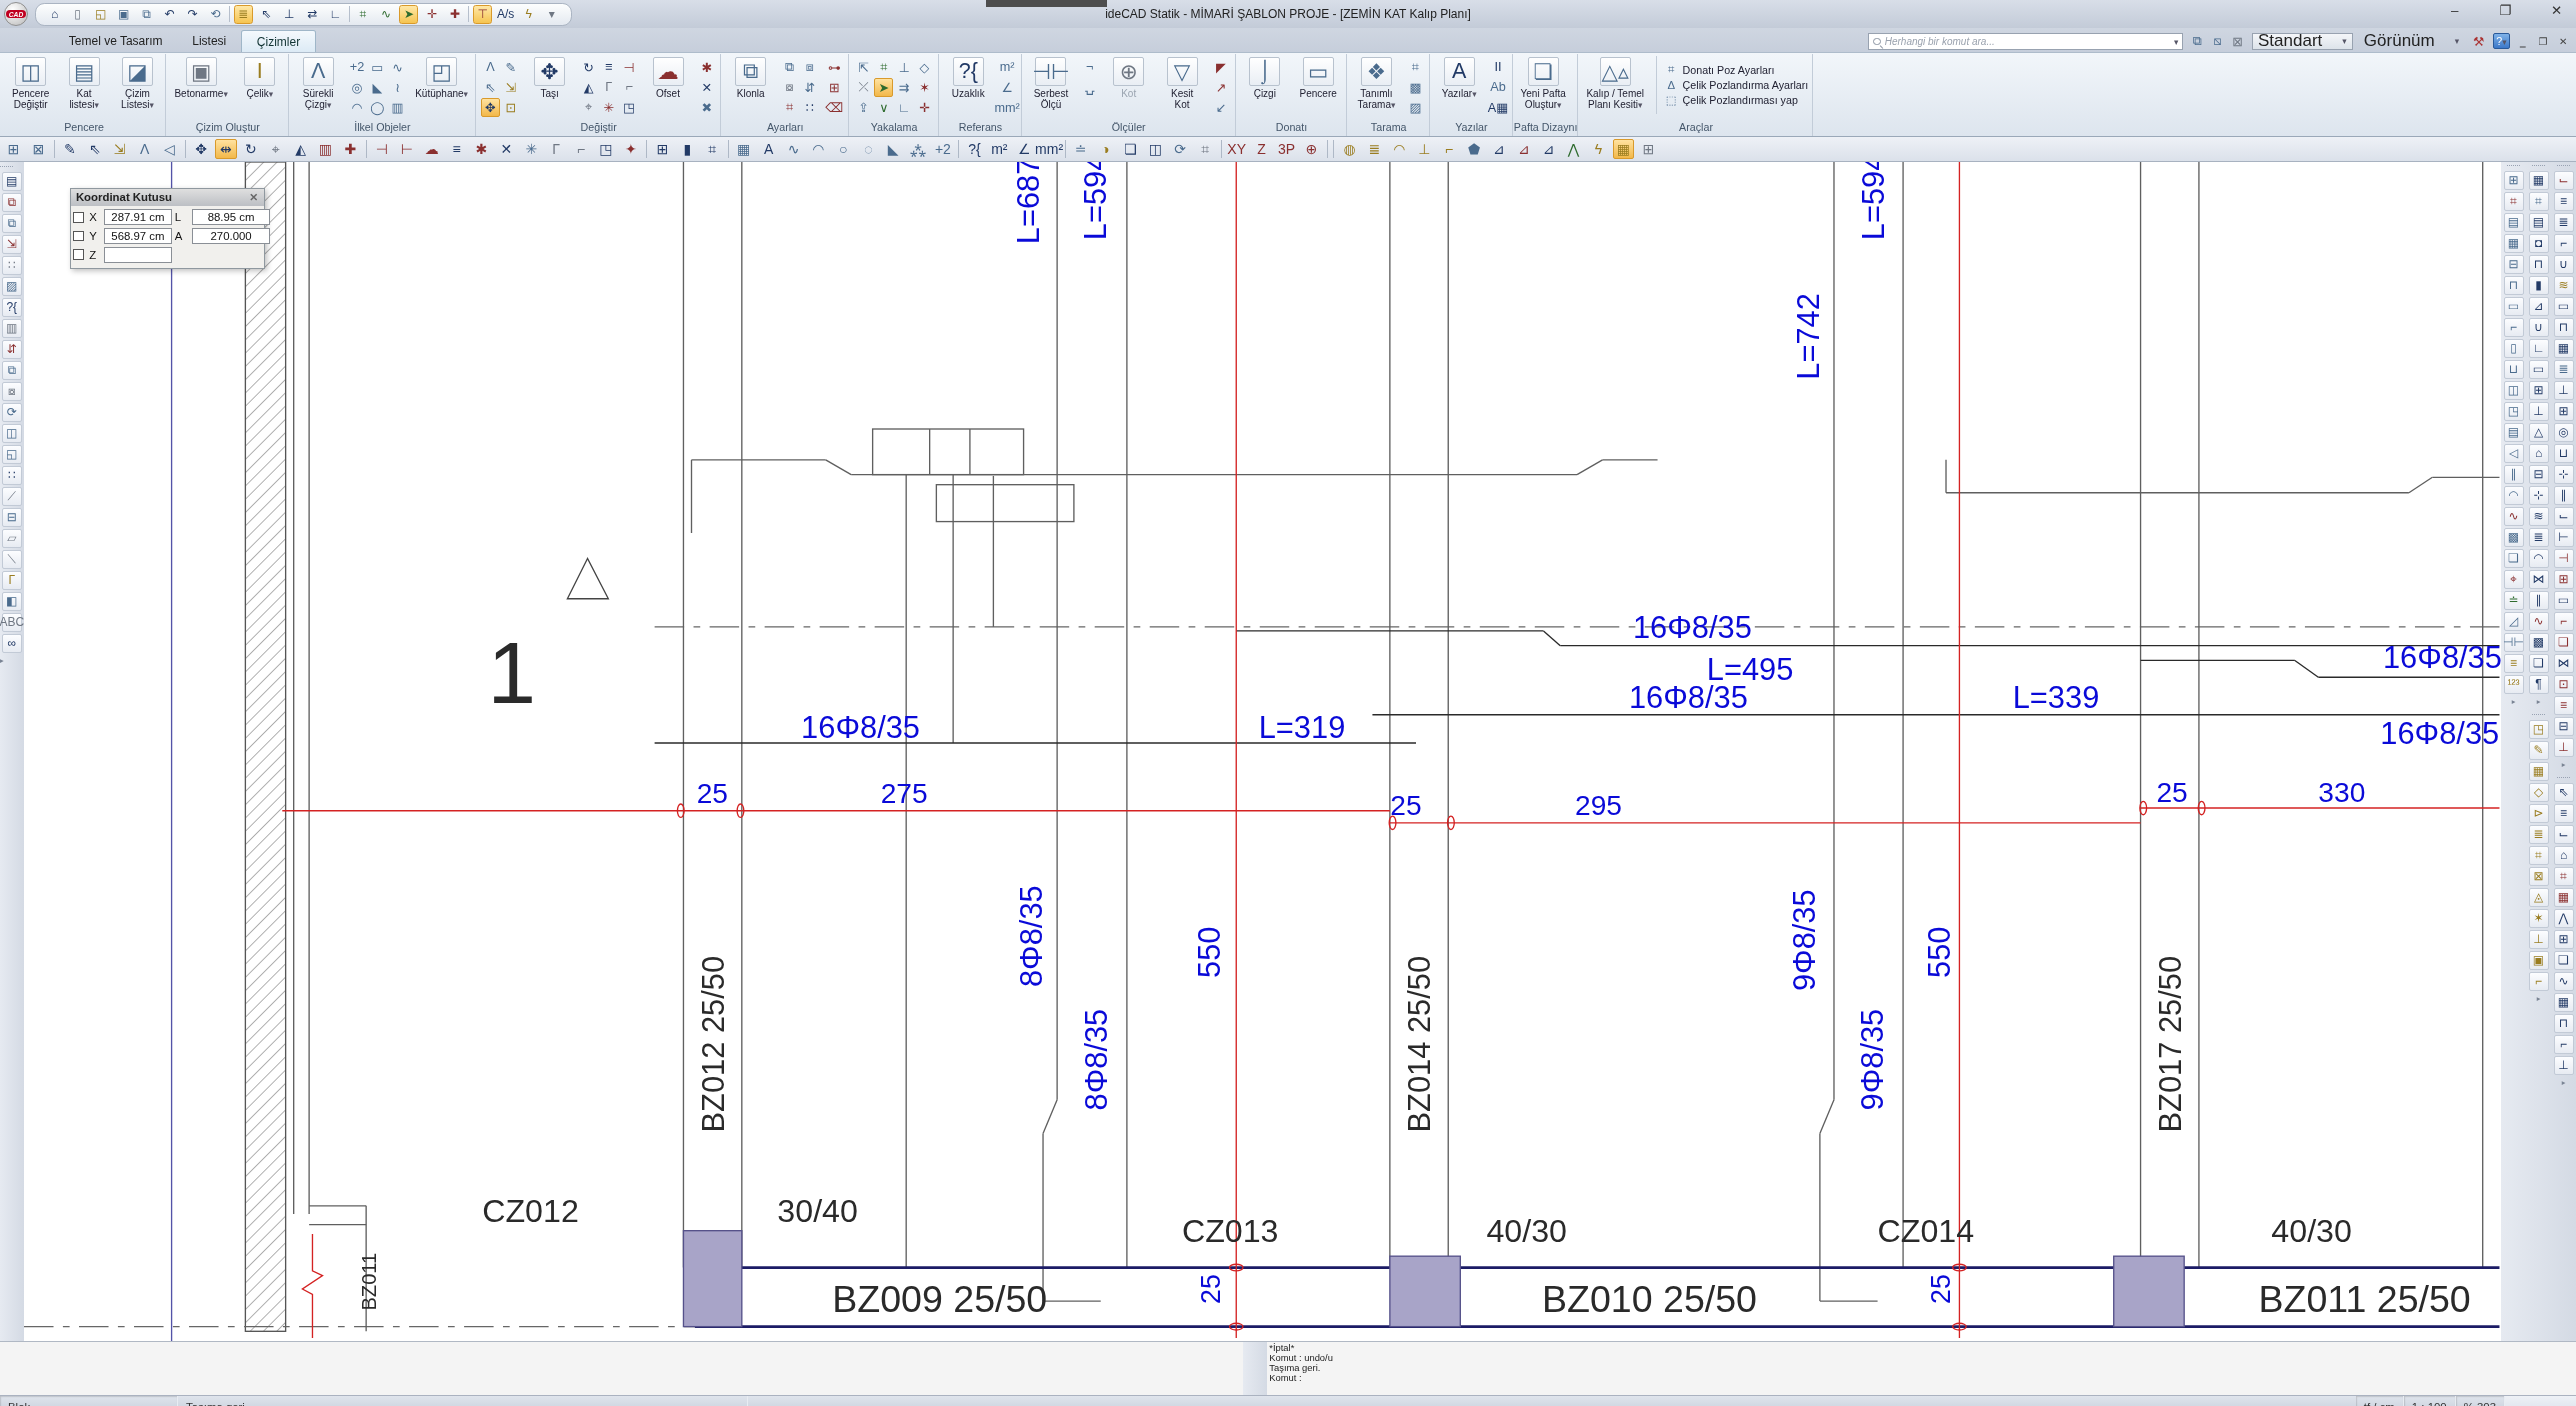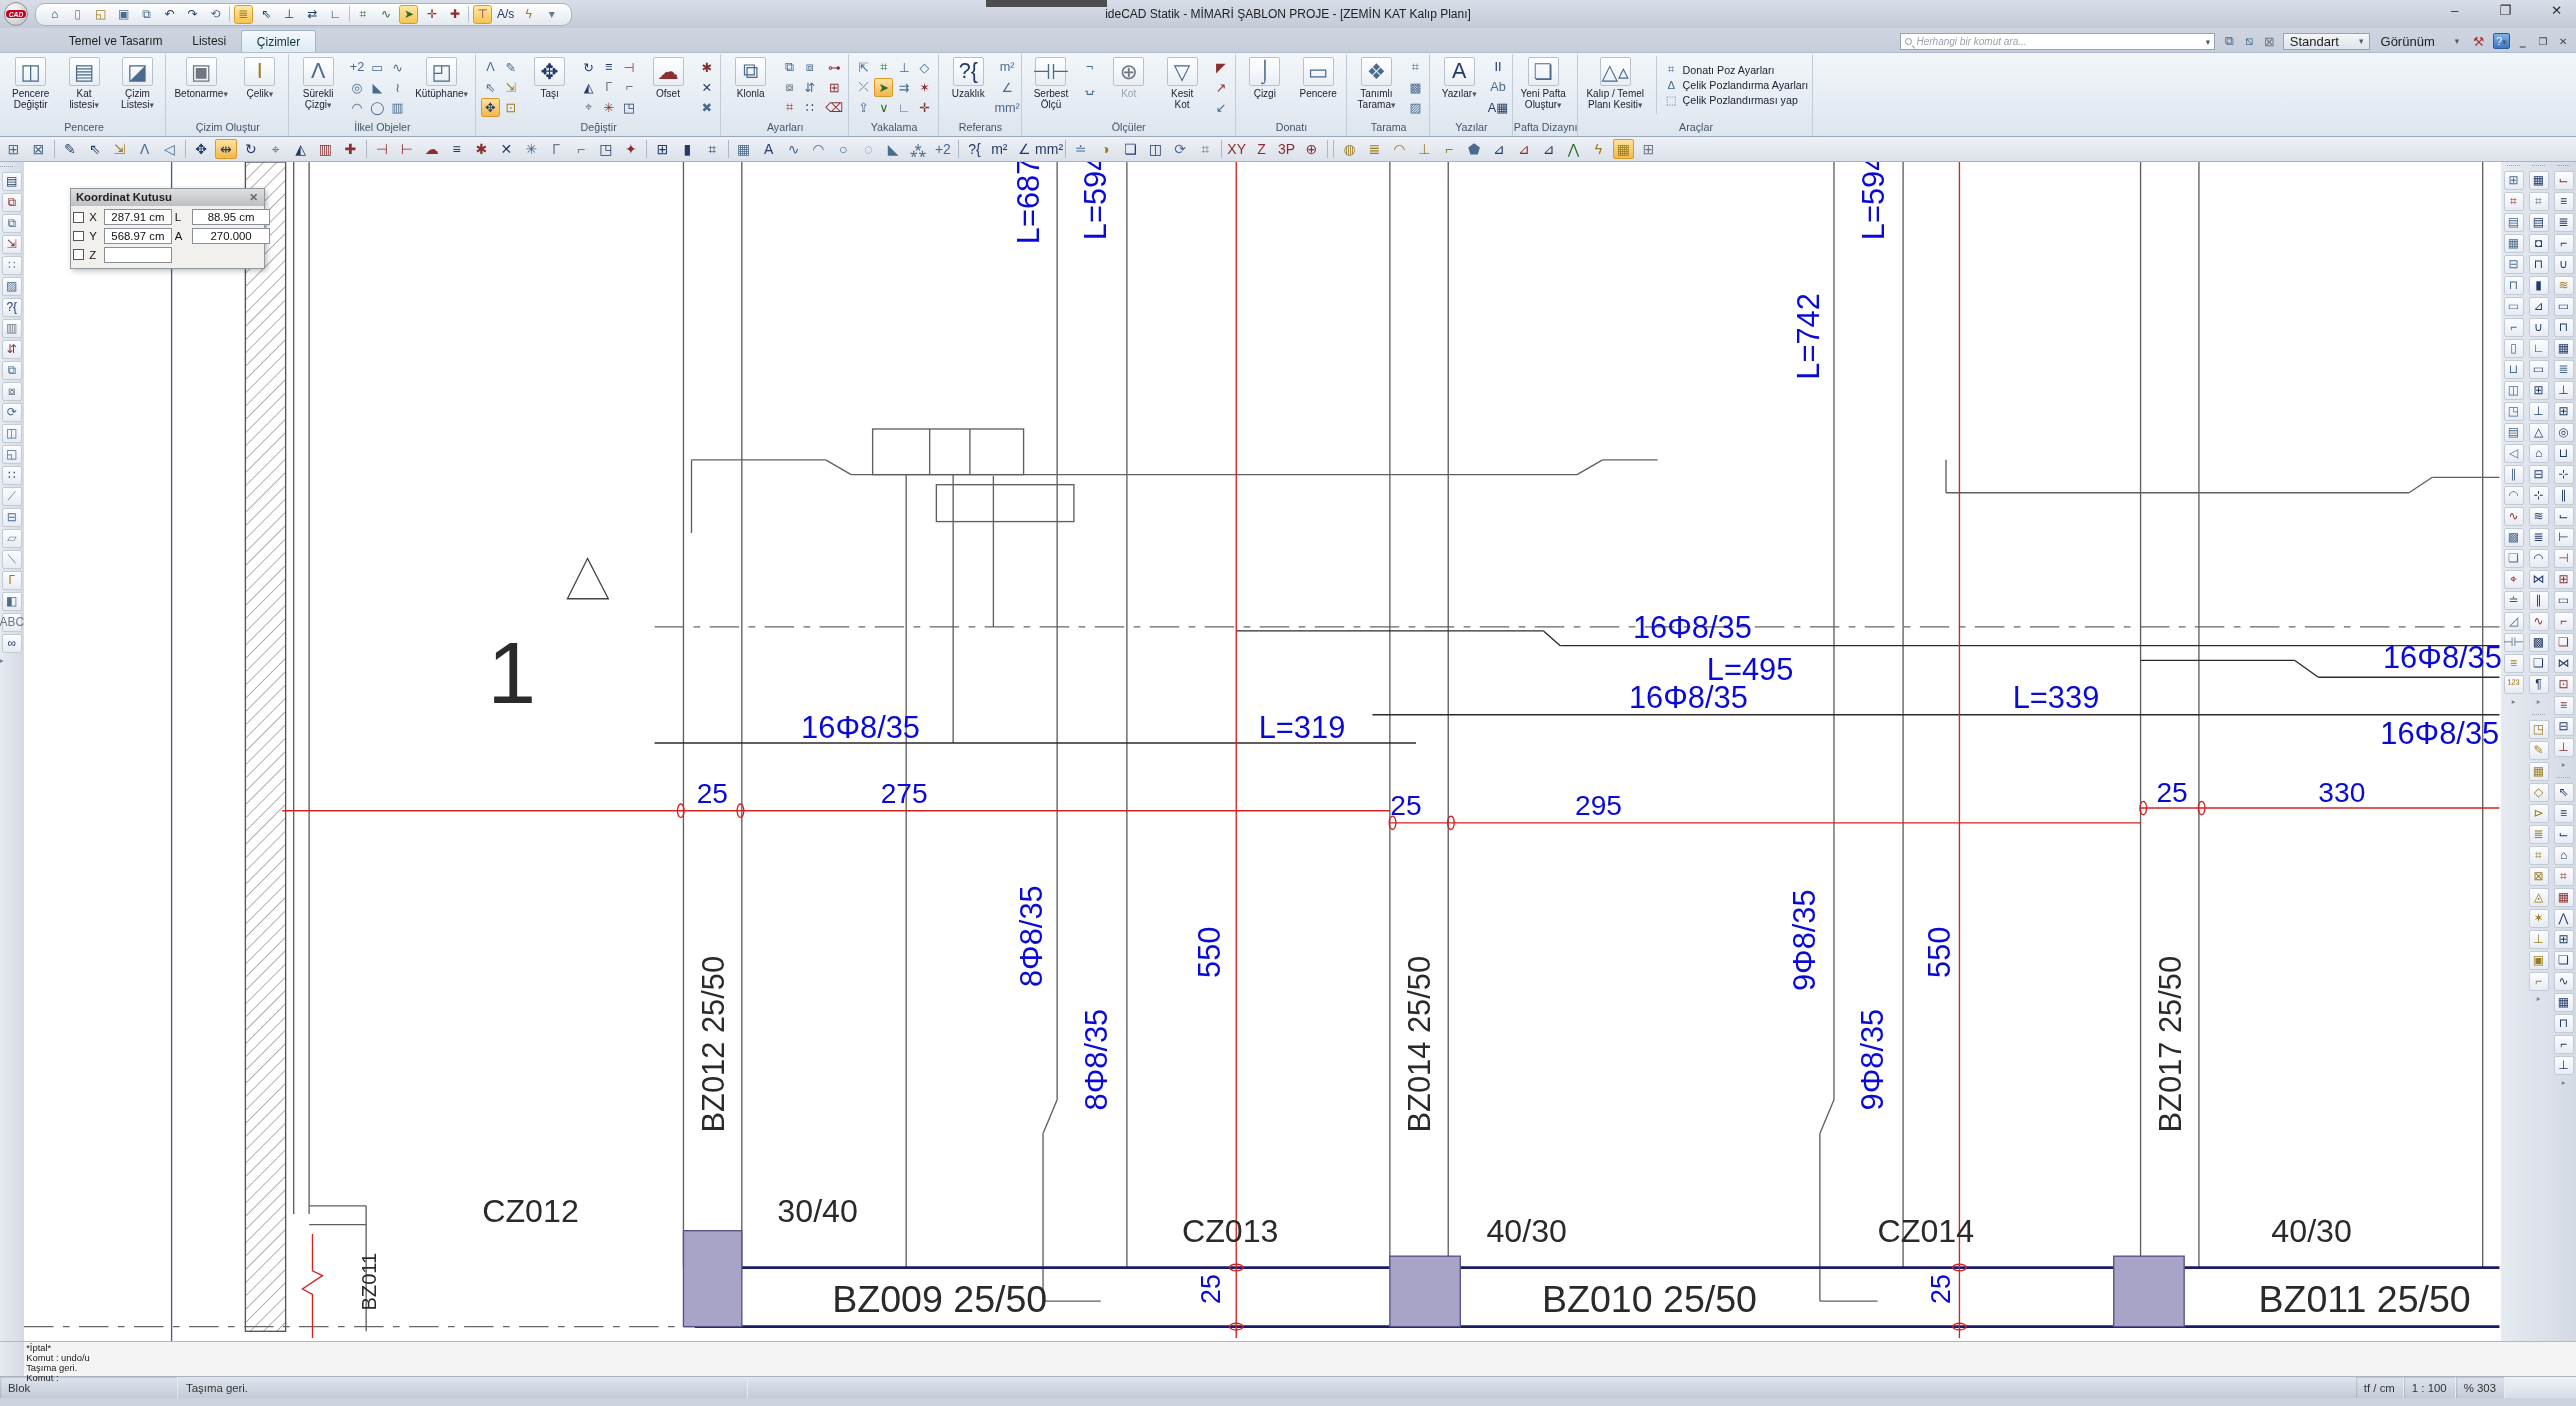--- a/index.html
+++ b/index.html
@@ -19,21 +19,21 @@
   .winbtn{font-size:13.4px;color:#333;width:20px;text-align:center;}
   
   .tabrow{position:relative;height:24px;background:linear-gradient(#cfd6e1,#c6cedb);display:flex;align-items:flex-end;padding-left:54px;}
   .rtab{padding:3.4px 14.8px;font-size:12px;color:#222;border-radius:2.7px 2.7px 0 0;}
   .rtab.active{background:linear-gradient(#f4f9fd,#dceaf5);border:0.7px solid #9fb6c8;border-bottom:none;color:#133;}
   .tabrow-right{position:absolute;right:5.4px;bottom:2px;display:flex;align-items:center;gap:5.4px;}
   .searchbox{display:flex;align-items:center;width:315px;height:17.4px;background:#fff;border:0.7px solid #98a2b0;padding:0 4px;gap:4px;}
   .mag{width:7.4px;height:7.4px;border:1.3px solid #8a94a2;border-radius:50%;position:relative;flex:0 0 auto;}
   .mag::after{content:"";position:absolute;width:1.3px;height:4px;background:#8a94a2;left:6.7px;top:6px;transform:rotate(-45deg);}
   .searchbox i{font-size:10px;color:#9aa2ae;font-style:italic;flex:1;}
-  .combo{display:flex;align-items:center;height:17.4px;background:linear-gradient(#f4f6f9,#dde3ea);border:0.7px solid #98a2b0;padding:0 5.4px;font-size:13px;color:#222;gap:20px;}
+  .combo{display:flex;align-items:center;height:17.4px;background:linear-gradient(#f4f6f9,#dde3ea);border:0.7px solid #98a2b0;padding:0 5.4px;font-size:17px;color:#222;gap:20px;}
   .arrow::after{content:"▾";font-size:8.7px;color:#556;}
   .tbicon{font-size:12.7px;width:17.4px;text-align:center;}
   .helpbtn{width:17.4px;height:16px;background:linear-gradient(#7fb2e8,#3c78c8);color:#fff;border:0.7px solid #2a5a9a;border-radius:2px;font-size:10.7px;text-align:center;line-height:14.8px;}
   .docbtn{font-size:10px;color:#444;width:14.8px;text-align:center;}
   
   .ribbon{height:85px;background:linear-gradient(#f2f6fa,#dde5ee);border-top:0.7px solid #aebccb;border-bottom:0.7px solid #9aa8b8;display:flex;align-items:stretch;padding:1.3px 2.7px 0 2.7px;gap:1.3px;}
   .rgroup{position:relative;border-right:0.7px solid #c2ccd8;display:flex;flex-direction:column;}
   .rgroup-items{flex:1;display:flex;align-items:flex-start;padding:2px 4px 0 4px;gap:5.4px;}
   .rgroup-label{height:14.8px;font-size:10.7px;color:#44566a;text-align:center;line-height:13.4px;}
   .bigbtn{display:flex;flex-direction:column;align-items:center;width:max-content;min-width:48px;padding:0.7px 2.7px;}
@@ -64,21 +64,21 @@
   .canvas-wrap svg{position:absolute;inset:0;}
   
   .coordbox{position:absolute;left:69px;top:188px;width:195px;height:81px;background:#f1f0ed;border:0.7px solid #8f989f;box-shadow:2px 2px 5.4px rgba(0,0,0,0.25);z-index:5;}
   .coord-title{height:17.4px;background:linear-gradient(#dfdfdf,#bcbfc4);display:flex;align-items:center;padding:0 5.4px;font-size:11.4px;font-weight:bold;color:#222;}
   .coord-close{margin-left:auto;font-size:10.7px;color:#666;}
   .coord-grid{display:grid;grid-template-columns:13.4px 12px 68px 14.8px 78px;gap:2.7px 2.7px;padding:3.4px 2.7px;align-items:center;}
   .cbx{width:10.7px;height:10.7px;border:0.7px solid #555;background:#fff;}
   .clabel{font-size:11.4px;color:#111;}
   .cfield{height:16px;background:#fff;border:0.7px solid #8a8f96;font-size:11.4px;color:#111;display:flex;align-items:center;justify-content:center;}
   
-  .cmdrow{display:flex;height:35px;background:#f4f4f4;border-top:0.7px solid #b0b8c4;}
+  .cmdrow{display:flex;height:54px;background:#f4f4f4;border-top:0.7px solid #b0b8c4;justify-content:center;}
   .cmd-stripe{width:23.5px;background:linear-gradient(90deg,#e6eaf1,#d4dae4);}
   .cmdlines{padding:1.3px 0 0 2.7px;font-size:9.4px;line-height:10px;color:#222;}
   .statusbar{height:22px;background:linear-gradient(#dfe4ec,#c3cbd8);border-top:0.7px solid #aab2c0;display:flex;align-items:stretch;font-size:11.4px;color:#333;}
   .scell{border-right:1.3px groove #e8ecf2;display:flex;align-items:center;padding:0 8px;}
   .scell.sunken{box-shadow:inset 0.7px 0.7px 1.3px rgba(0,0,0,0.18);}
   .sfill{flex:1;}
   .sright{width:71px;background:linear-gradient(#eef1f6,#d8dee8);}
 </style>
 </head>
 <body>

